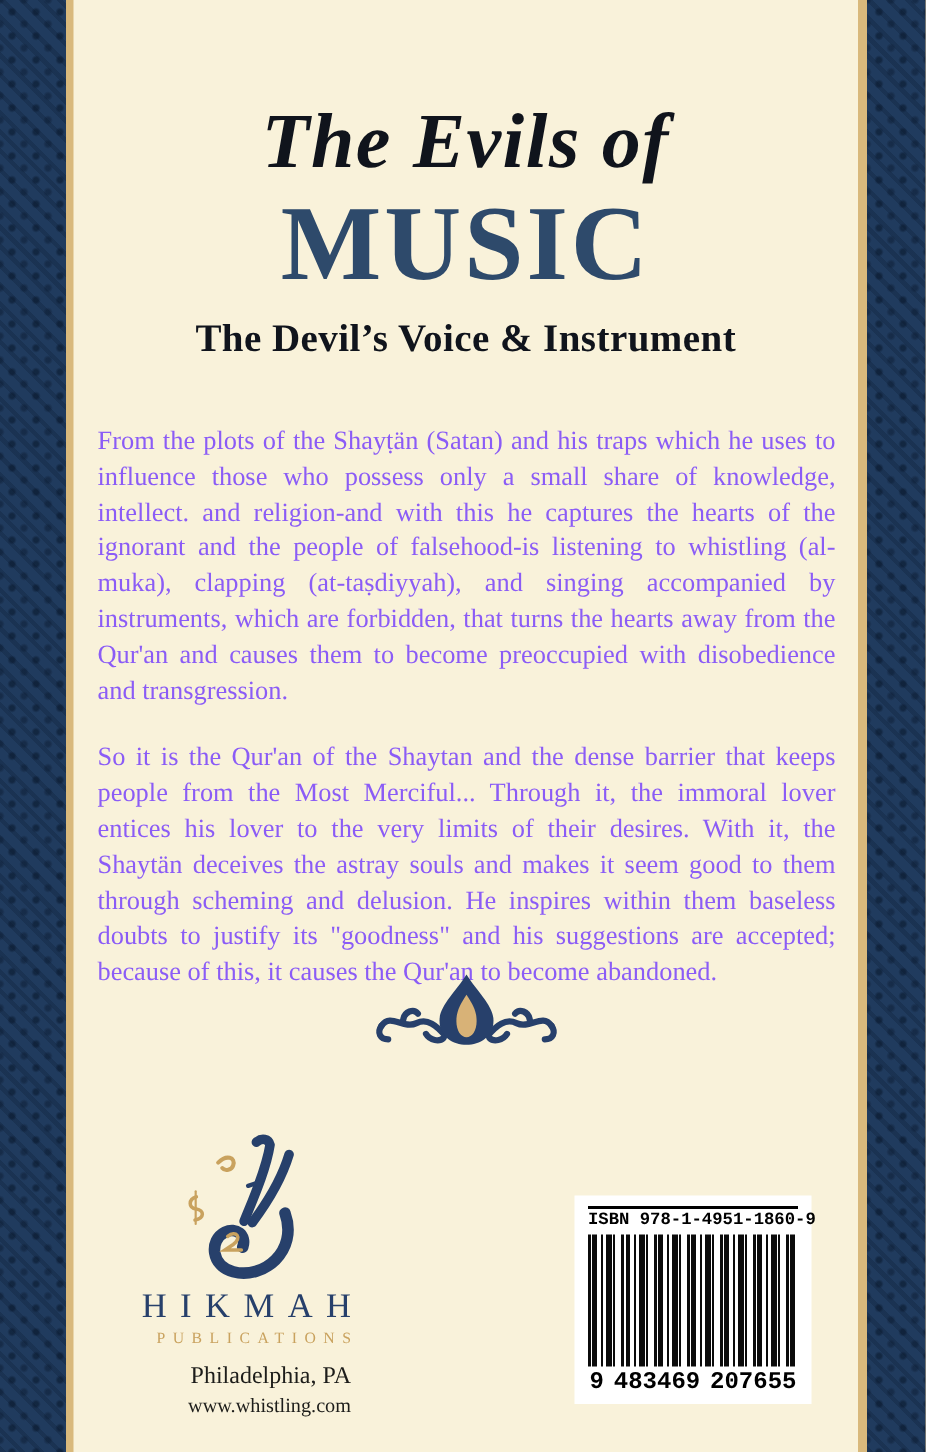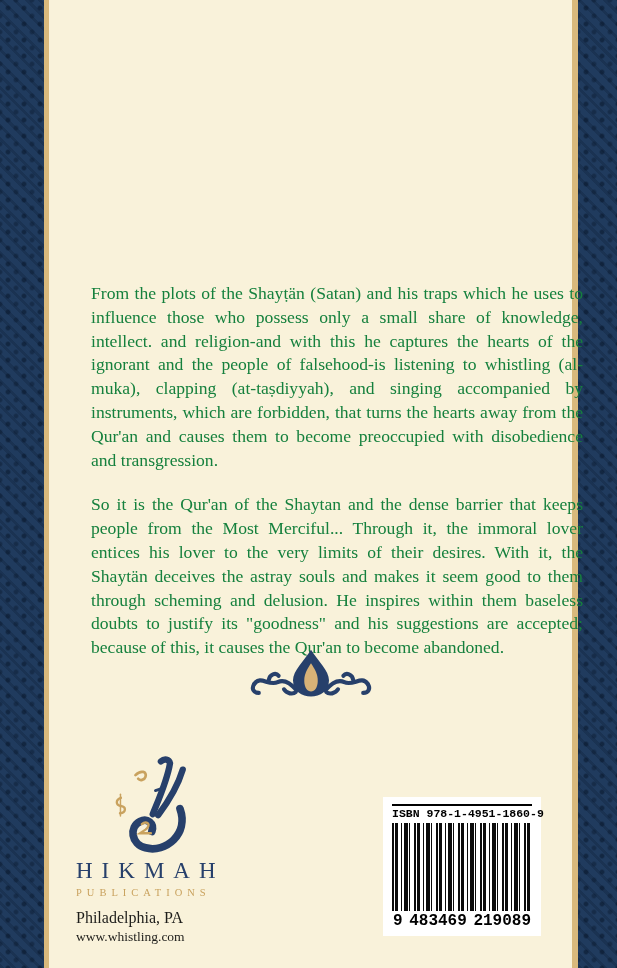--- a/index.html
+++ b/index.html
@@ -39,32 +39,31 @@
     color:#2e4a6b;letter-spacing:2px;
   }
   .subtitle{
     font-weight:700;font-size:26px;line-height:30px;margin-top:11px;
     color:#10141c;letter-spacing:.3px;
   }
 
   
   .body-text{
     position:absolute;left:65px;top:282px;width:492px;
-    font-size:17.6px;line-height:23.8px;color:#15803d;
+    font-size:17.6px;line-height:23.8px;color:#8b5cf6;
     text-align:justify;
-    margin-left:26px;
   }
   .body-text p{margin:0;}
   .body-text p + p{margin-top:21px;}
 
   
   .ornament{position:absolute;left:49px;top:645px;width:523px;display:flex;justify-content:center;}
 
   
-  .publisher{position:absolute;left:76px;top:756px;width:148px;text-align:left;color:#1d1d1a;}
+  .publisher{position:absolute;left:86px;top:756px;width:148px;text-align:right;color:#1d1d1a;}
   .calligraphy{display:block;margin:0 auto;}
   .pub-name{
     font-size:23px;line-height:26px;color:#27406b;
     letter-spacing:9px;margin-right:-9px;margin-top:2px;white-space:nowrap;
   }
   .pub-division{
     font-size:10.5px;line-height:13px;color:#c9a25e;
     letter-spacing:5px;margin-right:-5px;margin-top:2px;white-space:nowrap;
   }
   .pub-city{font-size:16px;line-height:21px;margin-top:8px;}
@@ -100,20 +99,25 @@
 </head>
 <body>
 
 <div class="cover">
 
   <div class="band band-left"></div>
   <div class="gold gold-left"></div>
   <div class="gold gold-right"></div>
   <div class="band band-right"></div>
 
+  <div class="title-block">
+    <div class="title-italic">The Evils of</div>
+    <div class="title-main">MUSIC</div>
+    <div class="subtitle">The Devil’s Voice &amp; Instrument</div>
+  </div>
 
   <div class="body-text">
     <p>From the plots of the Shayṭän (Satan) and his traps which he uses to influence those who possess only a small share of knowledge, intellect. and religion-and with this he captures the hearts of the ignorant and the people of falsehood-is listening to whistling (al-muka), clapping (at-taṣdiyyah), and singing accompanied by instruments, which are forbidden, that turns the hearts away from the Qur'an and causes them to become preoccupied with disobedience and transgression.</p>
     <p>So it is the Qur'an of the Shaytan and the dense barrier that keeps people from the Most Merciful... Through it, the immoral lover entices his lover to the very limits of their desires. With it, the Shaytän deceives the astray souls and makes it seem good to them through scheming and delusion. He inspires within them baseless doubts to justify its "goodness" and his suggestions are accepted; because of this, it causes the Qur'an to become abandoned.</p>
   </div>
 
   <div class="ornament">
     <svg width="126" height="58" viewBox="0 0 140 62" aria-hidden="true">
       <g fill="none" stroke="#27406b" stroke-width="4.6" stroke-linecap="round">
         <path d="M7 42 C14 32 23 45 33 40 C41 36 48 42 54 49"></path>
@@ -152,17 +156,17 @@
     <div class="pub-city">Philadelphia, PA</div>
     <div class="pub-site">www.whistling.com</div>
   </div>
 
   <div class="barcode">
     <div class="isbn-label">ISBN 978-1-4951-1860-9</div>
     <div class="bars"></div>
     <div class="digits">
       <span>9</span>
       <span>483469</span>
-      <span>219089</span>
+      <span>207655</span>
     </div>
   </div>
 
 </div>
 
 </body></html>

